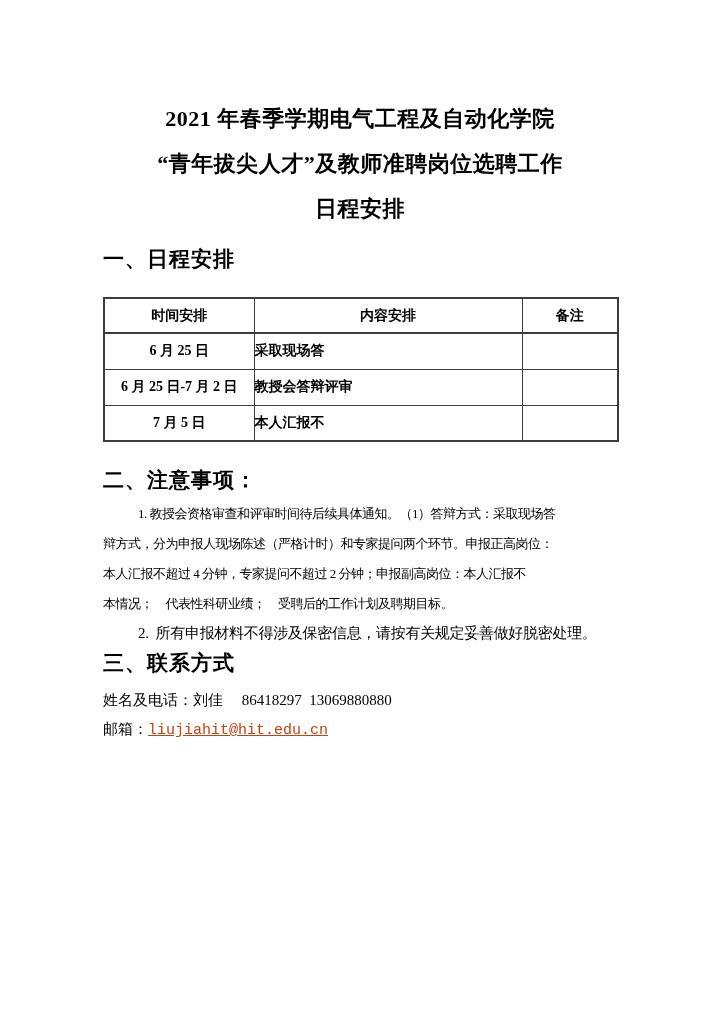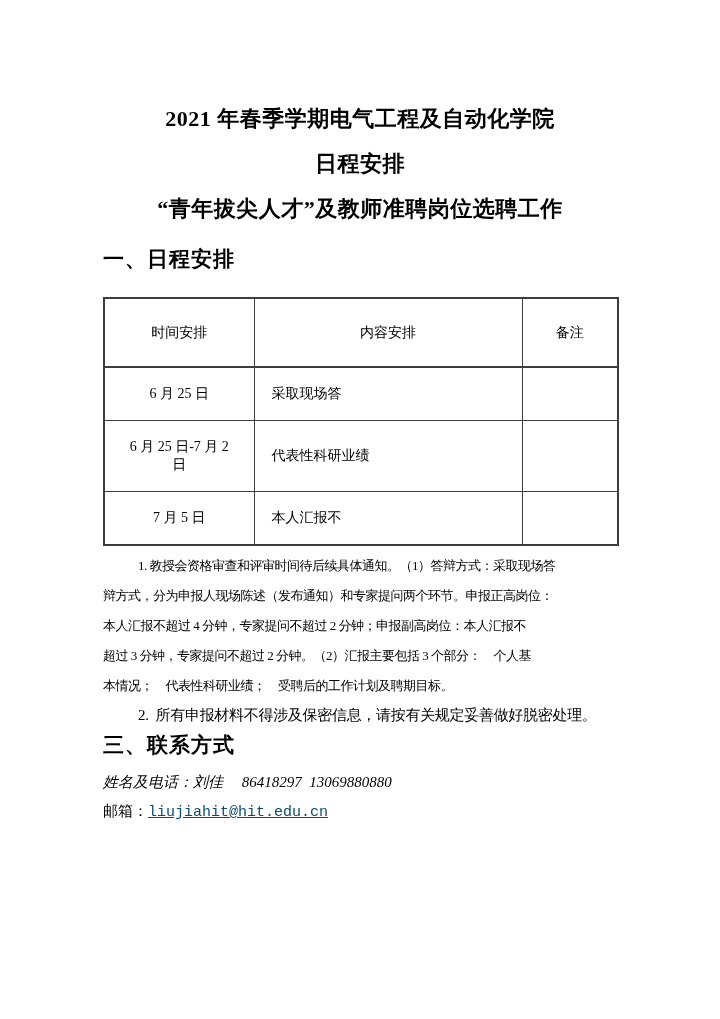--- a/index.html
+++ b/index.html
@@ -40,22 +40,22 @@
   table.schedule {
     border-collapse: collapse;
     table-layout: fixed;
     width: 514px;
     margin-top: 24px;
     border: 2px solid #3d3d3d;
     font-size: 14px;
   }
   table.schedule th, table.schedule td {
     border: 1.4px solid #3d3d3d;
-    font-weight: normal;
-    padding: 17px;
+    font-weight: bold;
+    padding: 0;
     vertical-align: middle;
   }
   tr.hdr th {
     height: 33px;
     text-align: center;
     border-bottom: 2px solid #3d3d3d;
   }
   td.c-time { text-align: center; margin-left: 24px; }
   td.c-content {
     padding-left: 12px;
@@ -81,38 +81,38 @@
     margin-top: 0;
     white-space: pre-wrap;
     letter-spacing: -0.3px;
     font-size: 15px;
   }
   .contact {
     font-size: 15px;
     line-height: 29px;
     white-space: pre-wrap;
   }
-  .contact-first { margin-top: 9px; font-style: italic; }
+  .contact-first { margin-top: 9px; }
   a.email {
     font-family: "Liberation Mono", "DejaVu Sans Mono", monospace;
-    color: #0c4a6e;
+    color: #c2410c;
     text-decoration: underline;
     font-size: 15px;
     cursor: pointer;
   }
 </style>
 </head>
 <body>
 
 <div class="page">
 
   <div class="title">
     <div>2021 年春季学期电气工程及自动化学院</div>
+    <div>“青年拔尖人才”及教师准聘岗位选聘工作</div>
     <div>日程安排</div>
-    <div>“青年拔尖人才”及教师准聘岗位选聘工作</div>
   </div>
 
   <div class="heading h1">一、日程安排</div>
 
   <table class="schedule">
     <colgroup>
       <col style="width:150px">
       <col style="width:268px">
       <col style="width:96px">
     </colgroup>
@@ -122,37 +122,37 @@
         <th>内容安排</th>
         <th>备注</th>
       </tr>
       <tr class="r">
         <td class="c-time">6 月 25 日</td>
         <td class="c-content">采取现场答</td>
         <td class="c-note"></td>
       </tr>
       <tr class="r">
         <td class="c-time">6 月 25 日-7 月 2 日</td>
-        <td class="c-content">代表性科研业绩</td>
+        <td class="c-content">教授会答辩评审</td>
         <td class="c-note"></td>
       </tr>
       <tr class="r">
         <td class="c-time">7 月 5 日</td>
         <td class="c-content">本人汇报不</td>
         <td class="c-note"></td>
       </tr>
     </tbody>
   </table>
 
+  <div class="heading h2">二、注意事项：</div>
 
   <div class="para">
     <div class="pline indent">1. 教授会资格审查和评审时间待后续具体通知。（1）答辩方式：采取现场答</div>
-    <div class="pline">辩方式，分为申报人现场陈述（发布通知）和专家提问两个环节。申报正高岗位：</div>
+    <div class="pline">辩方式，分为申报人现场陈述（严格计时）和专家提问两个环节。申报正高岗位：</div>
     <div class="pline">本人汇报不超过 4 分钟，专家提问不超过 2 分钟；申报副高岗位：本人汇报不</div>
-    <div class="pline">超过 3 分钟，专家提问不超过 2 分钟。（2）汇报主要包括 3 个部分：　个人基</div>
     <div class="pline">本情况；　代表性科研业绩；　受聘后的工作计划及聘期目标。</div>
   </div>
 
   <div class="bold-item">2.  所有申报材料不得涉及保密信息，请按有关规定妥善做好脱密处理。</div>
 
   <div class="heading h3">三、联系方式</div>
 
   <div class="contact contact-first">姓名及电话：刘佳　 86418297  13069880880</div>
 
   <div class="contact"><span>邮箱：</span><a class="email">liujiahit@hit.edu.cn</a></div>

